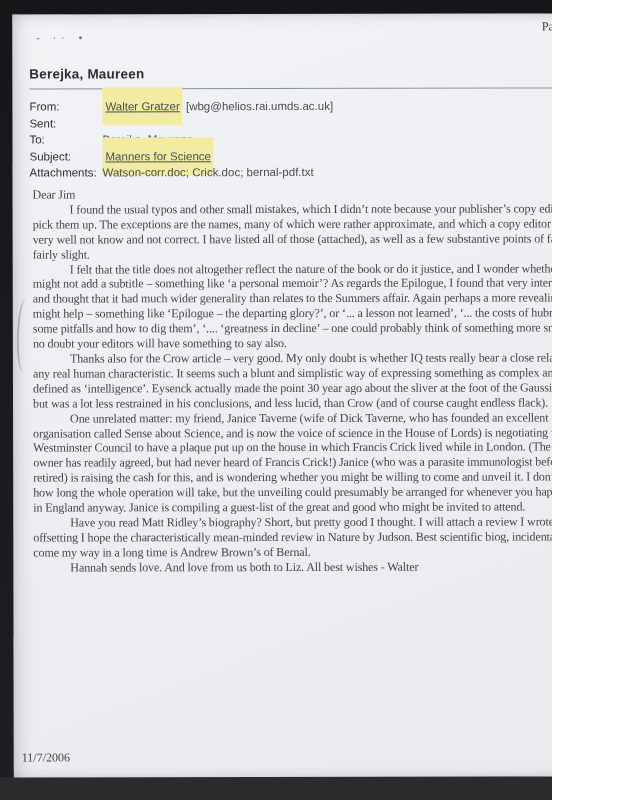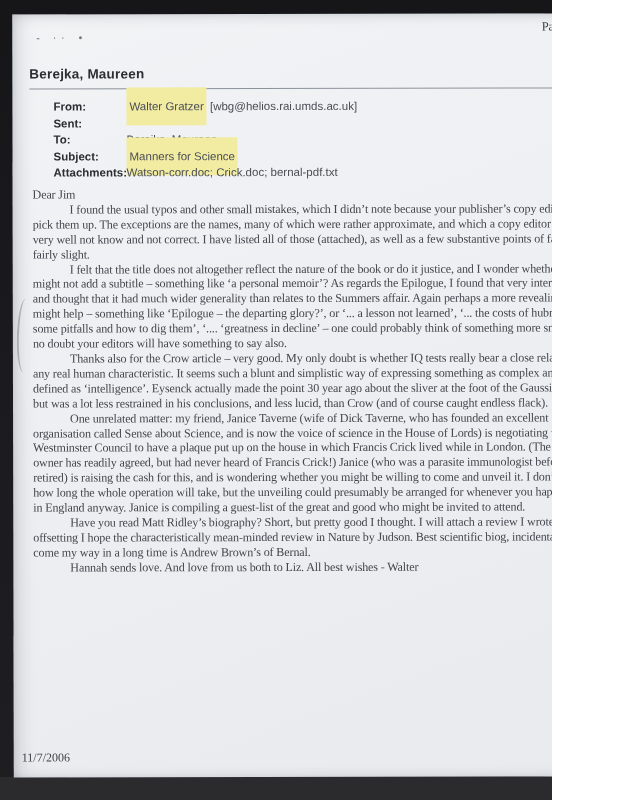--- a/index.html
+++ b/index.html
@@ -59,23 +59,23 @@
     background: #8d939b;
   }
   .meta {
     position: absolute;
     top: 86px; left: 17px;
     width: 566px;
     font-family: "Liberation Sans", sans-serif;
     font-size: 11.5px;
   }
   .meta-row { display: flex; line-height: 12px; margin-bottom: 4.5px; }
-  .meta-label { width: 73px; flex: none; font-weight: bold; color: #2c2e32; margin-left: 24px; }
+  .meta-label { width: 73px; flex: none; font-weight: normal; color: #2c2e32; }
   .meta-value { color: #4b4e56; white-space: nowrap; }
-  .hl { background: #f2eca3; padding: 13px 3px; }
+  .hl { background: #f2eca3; padding: 13px 3px; text-decoration: underline; }
   .email-body {
     position: absolute;
     top: 173px; left: 20px;
     width: 567px;
     font-family: "Liberation Serif", serif;
     font-size: 12.1px;
     line-height: 14.9px;
     letter-spacing: -0.15px;
     color: #45474f;
   }

